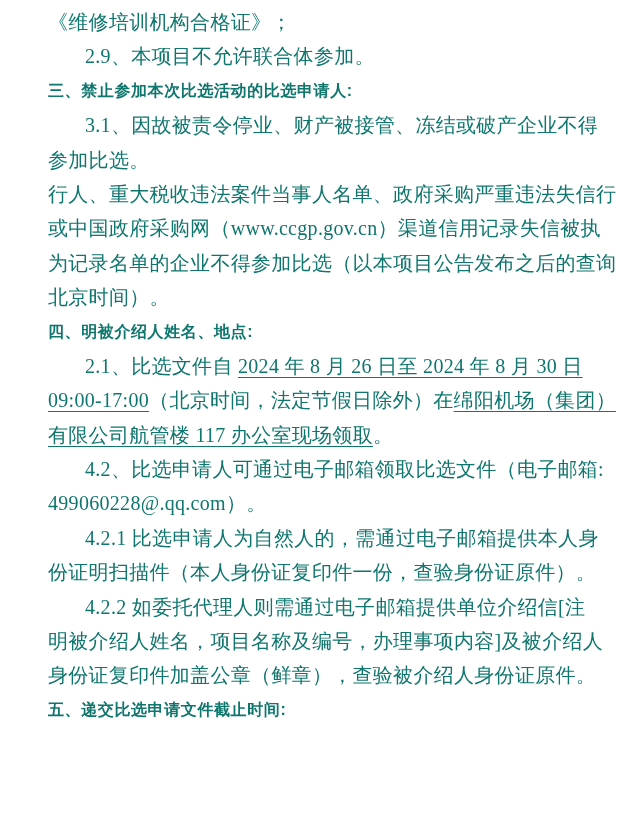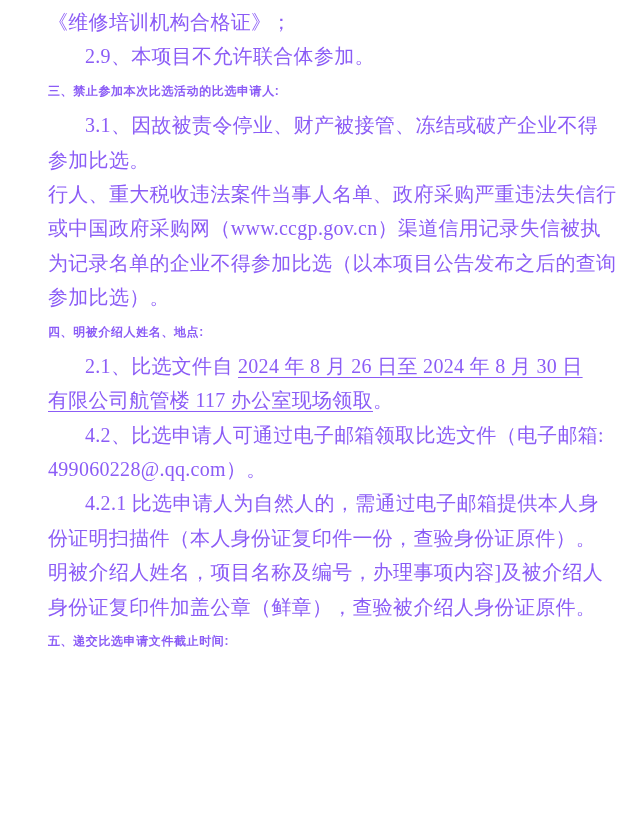--- a/index.html
+++ b/index.html
@@ -11,37 +11,37 @@
     width: 633px;
     height: 829px;
     overflow: hidden;
   }
   .page {
     box-sizing: border-box;
     width: 633px;
     height: 829px;
     padding: 5px 12px 0 48px;
     background: #ffffff;
-    color: #8b5cf6;
+    color: #0f766e;
     font-family: "Liberation Serif", "DejaVu Serif", serif;
     font-size: 20px;
   }
   .doc-line {
     height: 34.4px;
     line-height: 34.4px;
     white-space: nowrap;
     letter-spacing: 0.3px;
   }
   .doc-line.indent {
     padding-left: 37px;
   }
   .doc-line.heading {
     font-family: "Liberation Sans", "DejaVu Sans", sans-serif;
     font-weight: 700;
-    font-size: 12px;
+    font-size: 16px;
     letter-spacing: 0.6px;
   }
   .seg {
     text-decoration: none;
   }
   .seg.u {
     text-decoration: underline;
     text-decoration-thickness: 1px;
     text-underline-offset: 4px;
   }
@@ -52,25 +52,27 @@
 <div class="page">
   <div id="doc-body">
       <div class="doc-line body"><span class="seg">《维修培训机构合格证》；</span></div>
       <div class="doc-line body indent"><span class="seg">2.9、本项目不允许联合体参加。</span></div>
       <div class="doc-line heading"><span class="seg">三、禁止参加本次比选活动的比选申请人:</span></div>
       <div class="doc-line body indent"><span class="seg">3.1、因故被责令停业、财产被接管、冻结或破产企业不得</span></div>
       <div class="doc-line body"><span class="seg">参加比选。</span></div>
       <div class="doc-line body"><span class="seg">行人、重大税收违法案件当事人名单、政府采购严重违法失信行</span></div>
       <div class="doc-line body"><span class="seg">或中国政府采购网（www.ccgp.gov.cn）渠道信用记录失信被执</span></div>
       <div class="doc-line body"><span class="seg">为记录名单的企业不得参加比选（以本项目公告发布之后的查询</span></div>
-      <div class="doc-line body"><span class="seg">参加比选）。</span></div>
+      <div class="doc-line body"><span class="seg">北京时间）。</span></div>
       <div class="doc-line heading"><span class="seg">四、明被介绍人姓名、地点:</span></div>
       <div class="doc-line body indent"><span class="seg">2.1、比选文件自 </span><span class="seg u">2024 年 8 月 26 日至 2024 年 8 月 30 日</span></div>
+      <div class="doc-line body"><span class="seg u">09:00-17:00</span><span class="seg">（北京时间，法定节假日除外）在</span><span class="seg u">绵阳机场（集团）</span></div>
       <div class="doc-line body"><span class="seg u">有限公司航管楼 117 办公室现场领取</span><span class="seg">。</span></div>
       <div class="doc-line body indent"><span class="seg">4.2、比选申请人可通过电子邮箱领取比选文件（电子邮箱:</span></div>
       <div class="doc-line body"><span class="seg">499060228@.qq.com）。</span></div>
       <div class="doc-line body indent"><span class="seg">4.2.1 比选申请人为自然人的，需通过电子邮箱提供本人身</span></div>
       <div class="doc-line body"><span class="seg">份证明扫描件（本人身份证复印件一份，查验身份证原件）。</span></div>
+      <div class="doc-line body indent"><span class="seg">4.2.2 如委托代理人则需通过电子邮箱提供单位介绍信[注</span></div>
       <div class="doc-line body"><span class="seg">明被介绍人姓名，项目名称及编号，办理事项内容]及被介绍人</span></div>
       <div class="doc-line body"><span class="seg">身份证复印件加盖公章（鲜章），查验被介绍人身份证原件。</span></div>
       <div class="doc-line heading"><span class="seg">五、递交比选申请文件截止时间:</span></div>
     </div>
 </div>
 
 </body></html>

